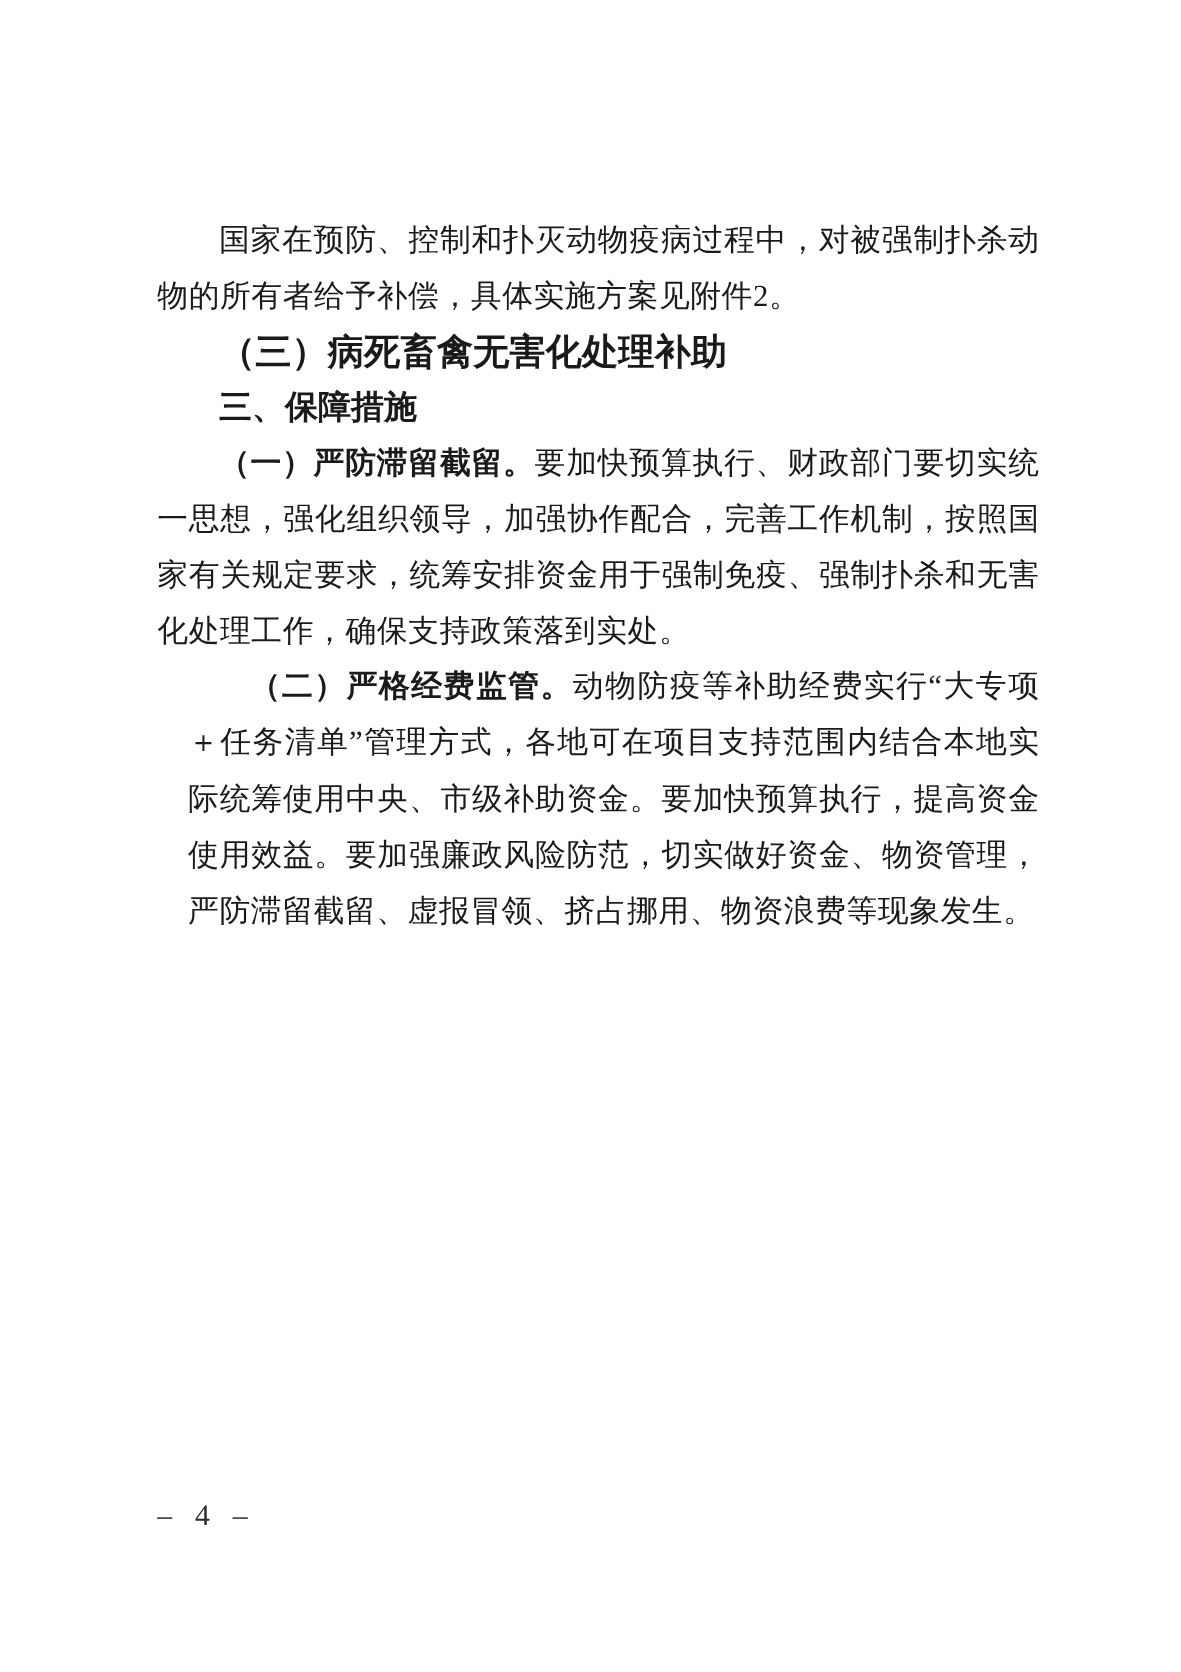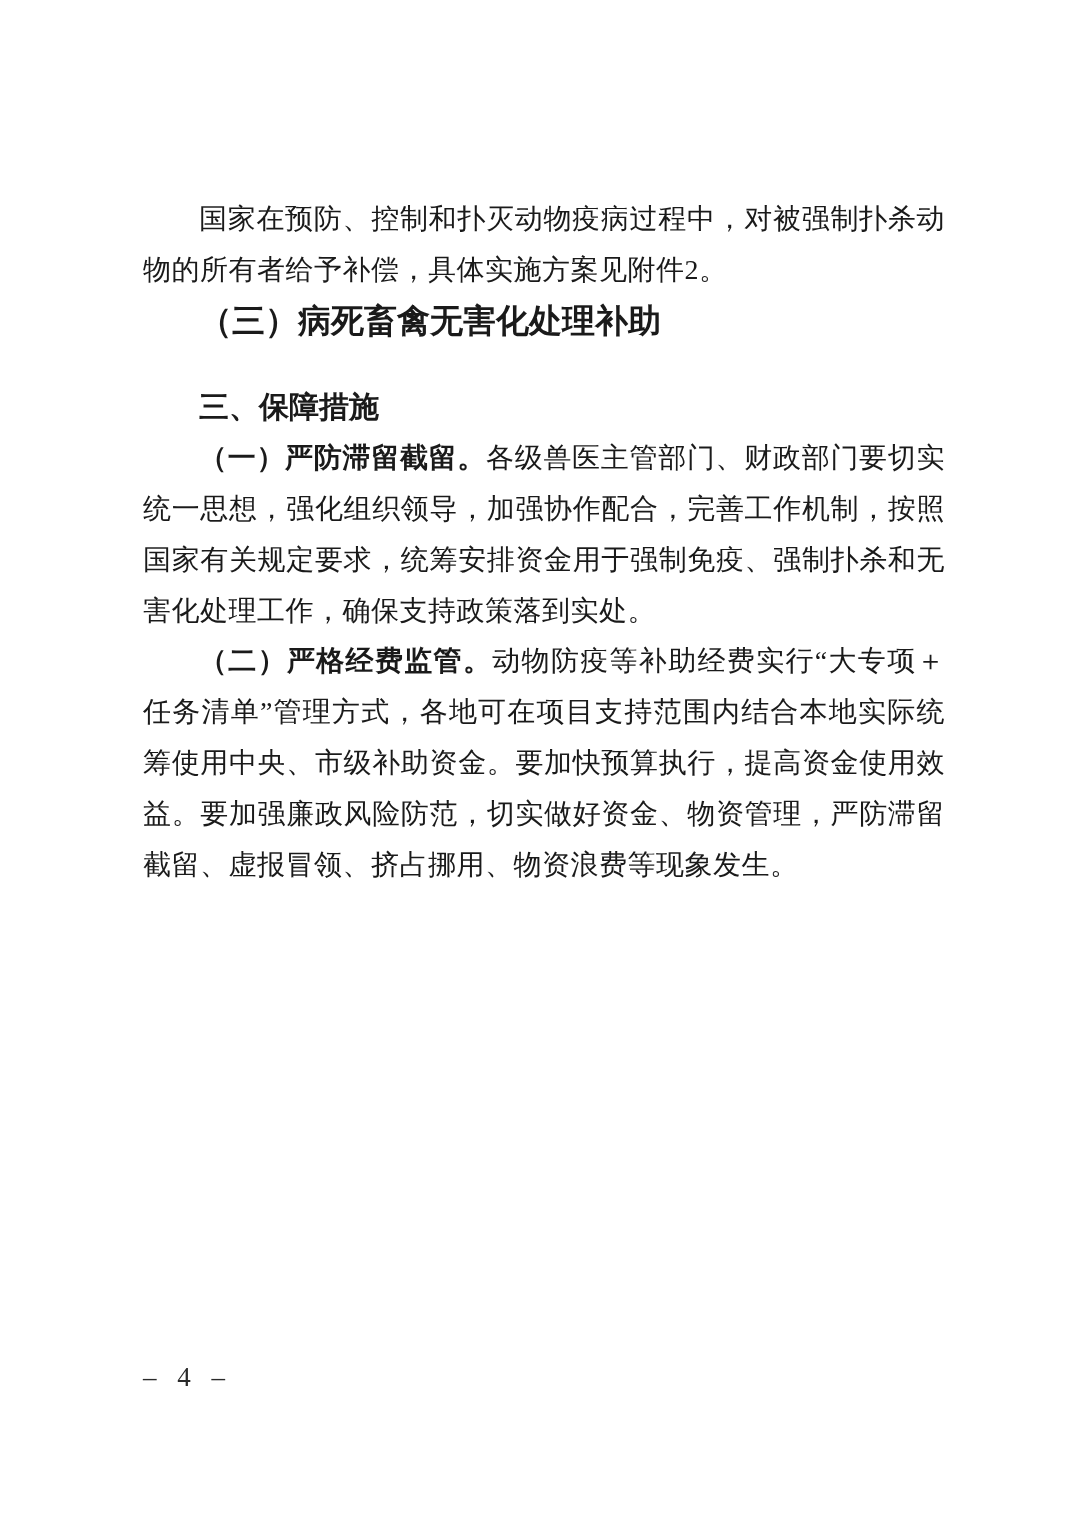--- a/index.html
+++ b/index.html
@@ -29,37 +29,36 @@
 
   .para {
     font-size: 28px;
     line-height: 50.8px;
     text-align: justify;
     text-indent: 56px;
     letter-spacing: 0.5px;
     word-break: break-all;
   }
 
-  .para:last-child { text-align-last: left; }
+  .para:last-child { text-align-last: left; margin-left: 28px; }
 
   .heading-kai {
     font-size: 33px;
     line-height: 50.8px;
     font-weight: bold;
     text-indent: 56px;
     font-family: "Liberation Serif", "DejaVu Serif", serif;
   }
 
   .heading-hei {
     font-size: 30px;
     line-height: 50.8px;
     font-weight: bold;
     text-indent: 56px;
     font-family: "Liberation Sans", "DejaVu Sans", sans-serif;
-    margin-top: 36px;
   }
 
   .bold-lead {
     font-weight: bold;
   }
 
   .page-number {
     position: absolute;
     left: 143px;
     top: 1362px;
@@ -76,21 +75,21 @@
 
   <div class="content">
 
     <p class="para">国家在预防、控制和扑灭动物疫病过程中，对被强制扑杀动物的所有者给予补偿，具体实施方案见附件2。</p>
 
     <h3 class="heading-kai">（三）病死畜禽无害化处理补助</h3>
 
 
     <h2 class="heading-hei">三、保障措施</h2>
 
-    <p class="para"><span class="bold-lead">（一）严防滞留截留。</span><span>各级兽医主管部门、财政部门要切实统一思想，强化组织领导，加强协作配合，完善工作机制，按照国家有关规定要求，统筹安排资金用于强制免疫、强制扑杀和无害化处理工作，确保支持政策落到实处。</span></p>
+    <p class="para"><span class="bold-lead">（一）严防滞留截留。</span><span>要加快预算执行、财政部门要切实统一思想，强化组织领导，加强协作配合，完善工作机制，按照国家有关规定要求，统筹安排资金用于强制免疫、强制扑杀和无害化处理工作，确保支持政策落到实处。</span></p>
 
     <p class="para"><span class="bold-lead">（二）严格经费监管。</span><span>动物防疫等补助经费实行“大专项＋任务清单”管理方式，各地可在项目支持范围内结合本地实际统筹使用中央、市级补助资金。要加快预算执行，提高资金使用效益。要加强廉政风险防范，切实做好资金、物资管理，严防滞留截留、虚报冒领、挤占挪用、物资浪费等现象发生。</span></p>
 
   </div>
 
   <div class="page-number">– 4 –</div>
 
 </div>
 
 </body></html>

